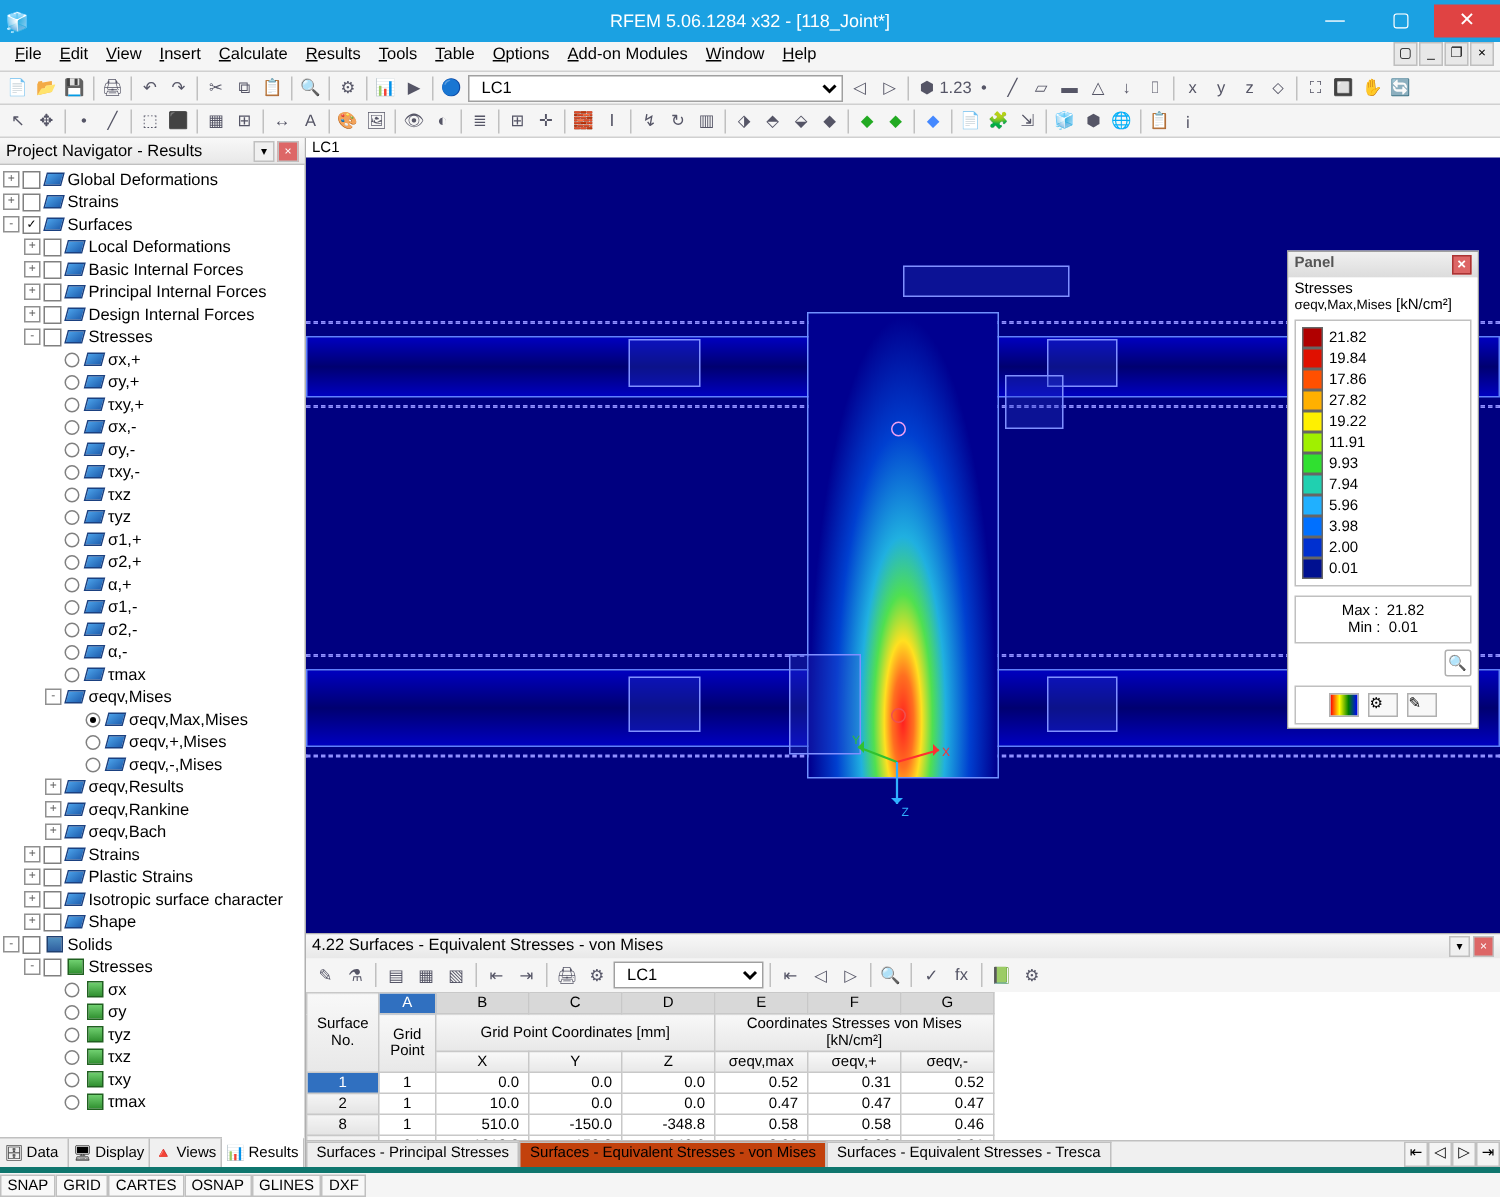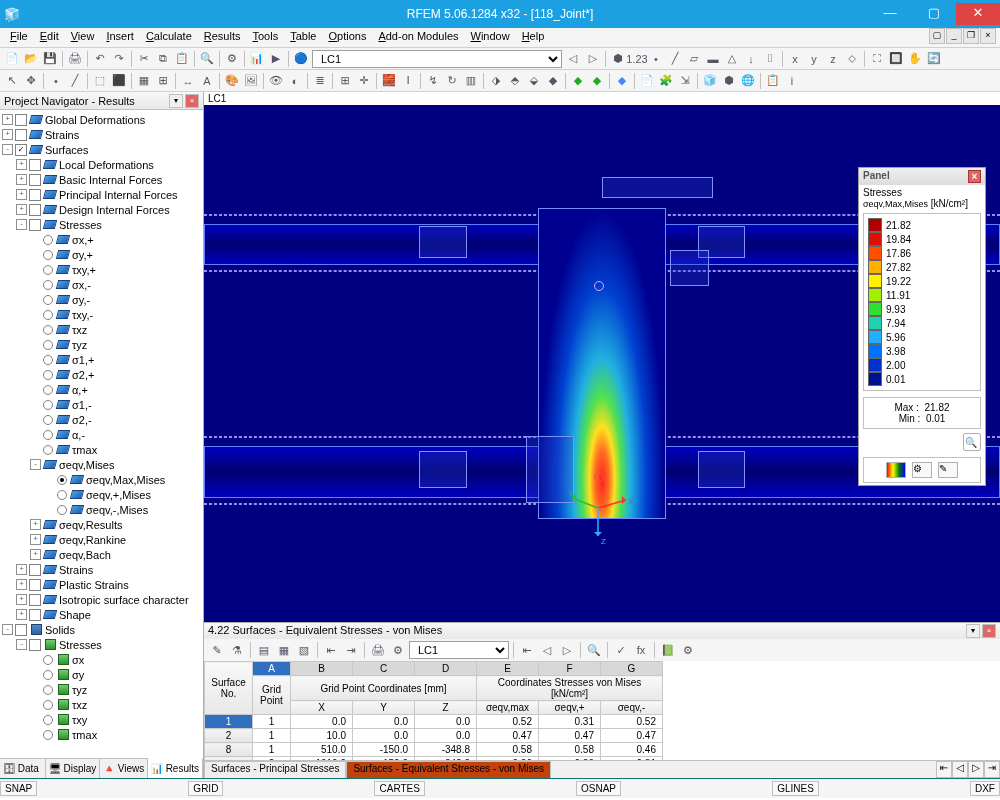--- a/index.html
+++ b/index.html
@@ -79,21 +79,21 @@
 table.grid th.col-letter.sel { background:#3070c0; color:#fff;}
 table.grid td.rowhead { background:linear-gradient(#f4f4f4,#e4e4e4);}
 table.grid td.rowhead.sel { background:#3070c0; color:#fff; }
 table.grid td.num { text-align:right; padding-right:6px;}
 .rp-tabs { display:flex; background:#f0f0f0; border-top:1px solid #c0c0c0; font-size:10px; height:18px;}
 .rp-tab { padding:1px 6px; border:1px solid #c0c0c0; border-bottom:none; background:#eee; cursor:pointer;}
 .rp-tab.active { background:#c2410c; }
 .rp-arrows { margin-left:auto; display:flex; gap:0;}
 .rp-arrows div { width:16px; text-align:center; border:1px solid #c0c0c0; background:#f4f4f4; cursor:pointer;}
 
-.statusbar { height:20px; background:#f5f5f5; border-top:1px solid #0f766e; display:flex; align-items:center; justify-content:space-between; gap:0;}
+.statusbar { height:20px; background:#f5f5f5; border-top:4px solid #0f766e; display:flex; align-items:center; justify-content:flex-start; gap:0;}
 .statusbar .snap { border:1px solid #c0c0c0; padding:1px 4px; font-size:10px; background:#f8f8f8;}
 </style>
 </head>
 <body>
 
 <div class="titlebar">
   <div class="icon">🧊</div>
   <div class="title">RFEM 5.06.1284 x32 - [118_Joint*]</div>
   <div class="winbtns">
     <div>—</div>
@@ -898,20 +898,21 @@
                 <td class="num">0.36</td>
                 <td class="num">0.36</td>
                 <td class="num">0.31</td>
               </tr>
             </tbody>
           </table>
       </div>
       <div class="rp-tabs" id="rptabs">
           <div class="rp-tab">Surfaces - Principal Stresses</div>
           <div class="rp-tab active">Surfaces - Equivalent Stresses - von Mises</div>
+          <div class="rp-tab">Surfaces - Equivalent Stresses - Tresca</div>
           <div class="rp-arrows">
             <div>⇤</div>
             <div>◁</div>
             <div>▷</div>
             <div>⇥</div>
           </div>
         </div>
     </div>
   </div>
 </div>

